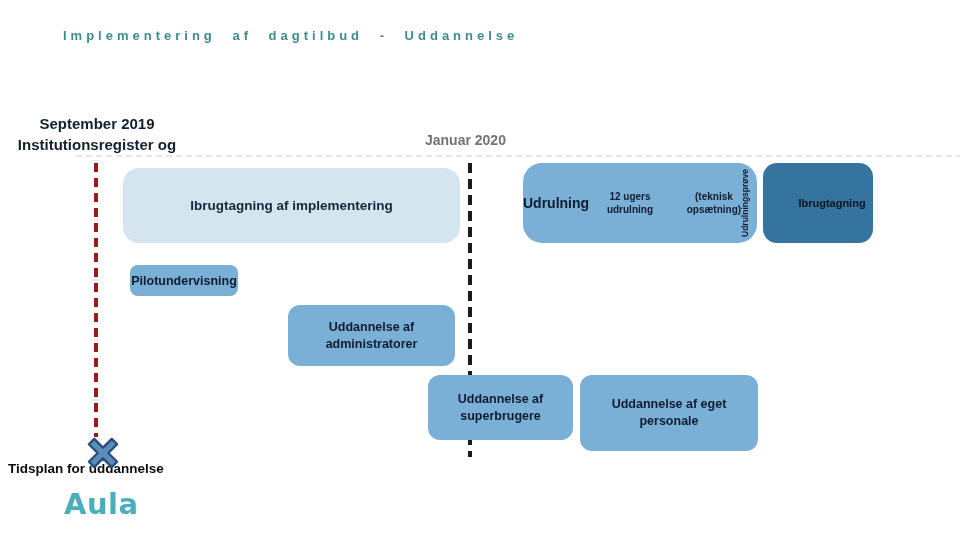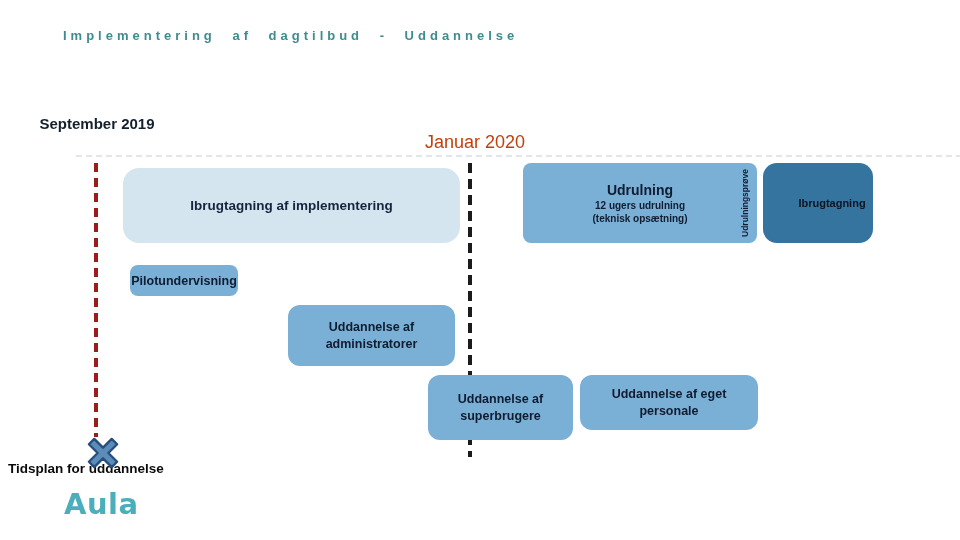--- a/index.html
+++ b/index.html
@@ -12,21 +12,21 @@
   .slide-header{
     left:63px;top:28px;font-size:13px;font-weight:bold;color:#3E8C8E;
     letter-spacing:4px;word-spacing:9px;white-space:nowrap;
   }
 
   .milestone-sep{
     left:6px;top:72px;width:182px;text-align:center;
     font-size:15px;font-weight:bold;line-height:21px;color:#14202e;margin-top:41px;
   }
   .milestone-jan{
-    left:425px;top:132px;font-size:18px;font-weight:normal;color:#c2410c;white-space:nowrap;
+    left:425px;top:132px;font-size:14px;font-weight:bold;color:#737373;white-space:nowrap;
   }
 
   .hline-faint{
     left:76px;top:155px;width:884px;height:2px;
     background:repeating-linear-gradient(90deg,#e2e6e9 0 6px,transparent 6px 10px);
   }
   .vline-red{
     left:94px;top:163px;width:4px;height:274px;
     background:repeating-linear-gradient(180deg,#9C1B1B 0 9px,transparent 9px 15px);
   }
@@ -34,59 +34,60 @@
     left:468px;top:163px;width:4px;height:294px;z-index:1;
     background:repeating-linear-gradient(180deg,#1b1b1b 0 10px,transparent 10px 16px);
   }
 
   .box{display:flex;align-items:center;justify-content:center;text-align:center;z-index:2;}
   .box-light{
     left:123px;top:168px;width:337px;height:75px;border-radius:16px;background:#D5E5F0;
     font-size:13.5px;font-weight:bold;color:#16243c;
   }
   .box-udrulning{
-    left:523px;top:163px;width:234px;height:80px;border-radius:8px;background:#7AAFD6;
-    flex-direction:column;color:#101c30;box-sizing:border-box;
+    left:523px;top:163px;width:234px;height:80px;border-radius:19px;background:#7AAFD6;
+    flex-direction:row;color:#101c30;box-sizing:border-box;
   }
   .box-udrulning .t1{font-size:14px;font-weight:bold;line-height:18px;}
   .box-udrulning .t2{font-size:10px;font-weight:bold;line-height:13px;}
   .side-label-wrap{
     position:absolute;right:0;top:0;width:24px;height:100%;
     display:flex;align-items:center;justify-content:center;
   }
   .side-label{
     transform:rotate(-90deg);white-space:nowrap;font-size:8.5px;font-weight:bold;color:#101c30;
   }
   .box-dark{
     left:763px;top:163px;width:82px;height:80px;border-radius:14px;background:#35749F;
     font-size:11px;font-weight:600;color:#0c1420;padding-left:28px;
   }
   .box-mid{background:#7AAFD6;color:#101c30;font-weight:bold;}
   .box-pilot{left:130px;top:265px;width:108px;height:31px;border-radius:8px;font-size:12.5px;}
   .box-adm{left:288px;top:305px;width:167px;height:61px;border-radius:12px;font-size:12.5px;line-height:17px;flex-direction:column;}
   .box-super{left:428px;top:375px;width:145px;height:65px;border-radius:12px;font-size:12.5px;line-height:17px;flex-direction:column;}
-  .box-eget{left:580px;top:375px;width:178px;height:55px;border-radius:12px;font-size:12.5px;line-height:17px;flex-direction:column;}
+  .box-eget{left:580px;top:375px;width:178px;height:76px;border-radius:12px;font-size:12.5px;line-height:17px;flex-direction:column;}
 
   .cross{left:84px;top:434px;width:38px;height:38px;z-index:3;}
 
   .caption{left:8px;top:461px;font-size:13.5px;font-weight:bold;color:#0b0b0b;white-space:nowrap;}
   .logo{
     left:64px;top:487px;font-family:"DejaVu Sans",sans-serif;
     font-size:29px;font-weight:bold;color:#4BAEBB;letter-spacing:0.5px;
   }
 </style>
 </head>
 <body>
 
 <div class="slide">
 
   <div class="abs slide-header">Implementering af dagtilbud - Uddannelse</div>
 
   <div class="abs milestone-sep">
     <span style="display:block">September 2019</span>
+    <span style="display:block">Institutionsregister og</span>
   </div>
 
   <div class="abs milestone-jan">Januar 2020</div>
 
   <div class="abs hline-faint"></div>
   <div class="abs vline-red"></div>
   <div class="abs vline-black"></div>
 
   <div class="abs box box-light">
     <span>Ibrugtagning af implementering</span>

